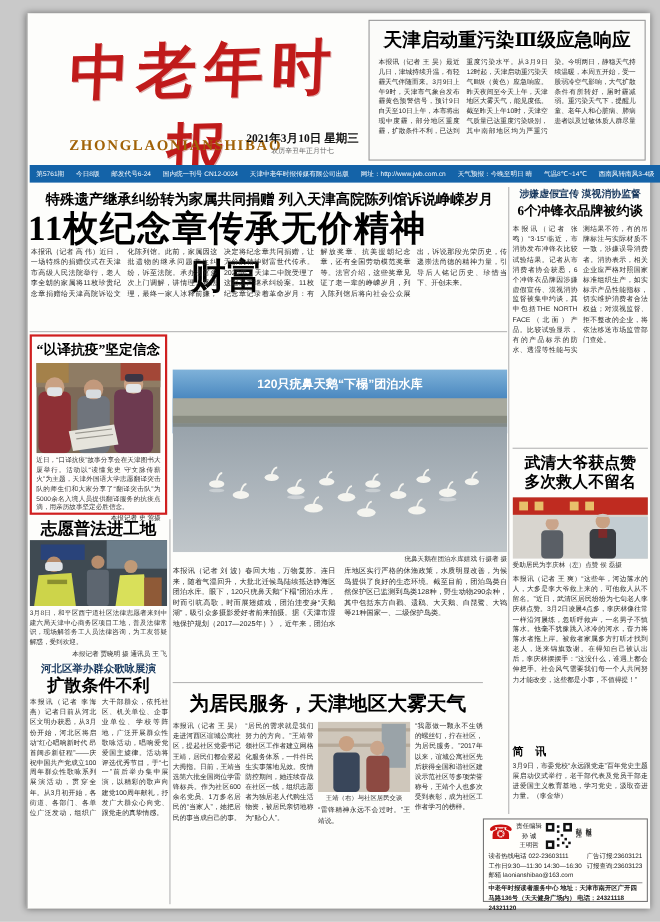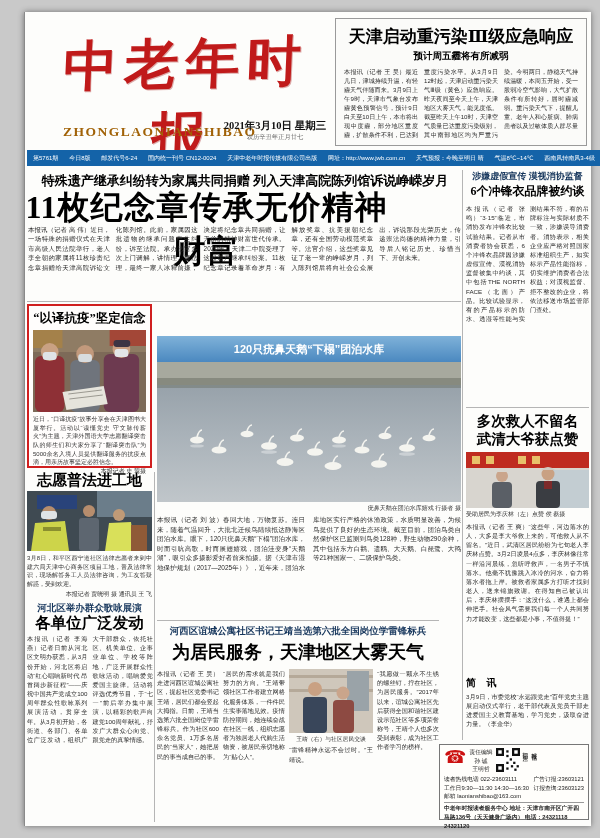--- a/index.html
+++ b/index.html
@@ -36,21 +36,20 @@
 
 <div class="page">
 
   <div class="abs serif mast-title" style="left:8px;top:16px;width:302px;">中老年时报</div>
   <div class="abs serif pinyin" style="left:38px;top:112px;">ZHONGLAONIANSHIBAO</div>
   <div class="abs serif" style="left:193px;top:107px;width:114px;text-align:center;font-size:10.5px;font-weight:bold;color:#111;">2021年3月10日 星期三</div>
   <div class="abs serif" style="left:193px;top:121px;width:114px;text-align:center;font-size:6.3px;color:#666;">农历辛丑年正月廿七</div>
 
   <div class="abs alert-box" style="left:310px;top:6px;width:252px;height:128px;">
     <div class="serif hl" style="font-size:17px;text-align:center;">天津启动重污染Ⅲ级应急响应</div>
-    <div class="hl" style="font-size:9.5px;margin-top:2px;">预计周五霾将有所减弱</div>
     <div class="body-txt" style="margin-top:4px;height:78px;column-count:3;column-gap:6px;font-size:6.1px;">本报讯（记者 王 昊）最近几日，津城持续升温，有轻霾天气伴随而来。3月9日上午9时，天津市气象台发布霾黄色预警信号，预计9日白天至10日上午，本市将出现中度霾，部分地区重度霾，扩散条件不利，已达到重度污染水平。从3月9日12时起，天津启动重污染天气Ⅲ级（黄色）应急响应。昨天夜间至今天上午，天津地区大雾天气，能见度低。截至昨天上午10时，天津空气质量已达重度污染级别，其中南部地区均为严重污染。今明两日，静稳天气持续温暖，本周五开始，受一股弱冷空气影响，大气扩散条件有所转好，届时霾减弱。重污染天气下，提醒儿童、老年人和心脏病、肺病患者以及过敏体质人群尽量留在室内，停止户外运动，一般人群减少户外活动。</div>
   </div>
 
   <div class="abs blue-bar" style="left:2px;top:138px;width:562px;height:16px;">
     <span>第5761期</span>
     <span>今日8版</span>
     <span>邮发代号6-24</span>
     <span>国内统一刊号 CN12-0024</span>
     <span>天津中老年时报传媒有限公司出版</span>
     <span>网址：http://www.jwb.com.cn</span>
@@ -145,22 +144,22 @@
   </svg>
   <div class="abs credit" style="left:132px;top:492px;width:304px;">疣鼻天鹅在团泊水库嬉戏 行摄者 摄</div>
   <div class="abs body-txt" style="left:132px;top:503px;width:304px;height:102px;column-count:2;column-gap:8px;font-size:6.5px;">本报讯（记者 刘 波）春回大地，万物复苏。连日来，随着气温回升，大批北迁候鸟陆续抵达静海区团泊水库。眼下，120只疣鼻天鹅“下榻”团泊水库，时而引吭高歌，时而展翅嬉戏，团泊洼变身“天鹅湖”，吸引众多摄影爱好者前来拍摄。据《天津市湿地保护规划（2017—2025年）》，近年来，团泊水库地区实行严格的休渔政策，水质明显改善，为候鸟提供了良好的生态环境。截至目前，团泊鸟类自然保护区已监测到鸟类128种，野生动物290余种，其中包括东方白鹳、遗鸥、大天鹅、白琵鹭、大鸨等21种国家一、二级保护鸟类。</div>
 
   <div class="abs divider-v" style="left:437px;top:158px;height:570px;"></div>
   <div class="abs" style="left:441px;top:158px;width:123px;">
     <div class="kicker" style="font-size:9px;">涉嫌虚假宣传 漠视消协监督</div>
     <div class="serif hl" style="font-size:12px;margin-top:0;white-space:nowrap;">6个冲锋衣品牌被约谈</div>
     <div class="body-txt" style="margin-top:4px;height:198px;column-count:2;column-gap:5px;font-size:6.2px;">本报讯（记者 张 鸣）“3·15”临近，市消协发布冲锋衣比较试验结果。记者从市消费者协会获悉，6个冲锋衣品牌因涉嫌虚假宣传、漠视消协监督被集中约谈，其中包括THE NORTH FACE（北面）产品。比较试验显示，有的产品标示的防水、透湿等性能与实测结果不符，有的吊牌标注与实际材质不一致，涉嫌误导消费者。消协表示，相关企业应严格对照国家标准组织生产，如实标示产品性能指标，切实维护消费者合法权益；对漠视监督、拒不整改的企业，将依法移送市场监管部门查处。</div>
     <div style="border-top:1px solid #b5b5b5;margin-top:5px;padding-top:4px;">
+      <div class="serif hl" style="font-size:14.5px;line-height:1.25;">武清大爷获点赞</div>
       <div class="serif hl" style="font-size:14.5px;line-height:1.25;">多次救人不留名</div>
-      <div class="serif hl" style="font-size:14.5px;line-height:1.25;">武清大爷获点赞</div>
     </div>
     <svg class="photo" style="height:56px;margin-top:4px;" viewBox="0 0 123 56" preserveAspectRatio="none">
       <rect width="123" height="56" fill="#d8d5cf"></rect>
       <rect x="86" y="18" width="37" height="38" fill="#c3cdd2"></rect>
       <rect x="0" y="0" width="123" height="16" fill="#bf2b20"></rect>
       <g fill="#e8c06a">
           <rect x="6" y="4" width="8" height="8"></rect>
           <rect x="20" y="4" width="8" height="8"></rect>
         <rect x="52" y="4" width="8" height="8"></rect>
           <rect x="66" y="4" width="8" height="8"></rect>
@@ -191,26 +190,25 @@
     <rect x="16" y="36" width="18" height="4" fill="#8a8f2f"></rect>
     <circle cx="62" cy="20" r="6" fill="#b78d6d"></circle>
     <rect x="52" y="27" width="20" height="33" rx="3" fill="#5d6670"></rect>
     <circle cx="92" cy="24" r="6" fill="#c09a77"></circle>
     <polygon points="82,32 104,31 108,60 78,60" fill="#d9e05a"></polygon>
     <rect x="104" y="34" width="16" height="26" fill="#8f5a37"></rect>
   </svg>
   <div class="abs cap" style="left:2px;top:542px;width:125px;">3月8日，和平区西宁道社区法律志愿者来到中建六局天津中心商务区项目工地，普及法律常识，现场解答务工人员法律咨询，为工友答疑解惑，受到欢迎。</div>
   <div class="abs credit" style="left:2px;top:578px;width:125px;">本报记者 贾晓明 摄 通讯员 王 飞</div>
   <div class="abs kicker" style="left:2px;top:590px;width:125px;font-size:9.5px;">河北区举办群众歌咏展演</div>
-  <div class="abs serif hl" style="left:0px;top:601px;width:129px;font-size:15.5px;">各单位广泛发动</div>
+  <div class="abs serif hl" style="left:0px;top:601px;width:129px;font-size:15.5px;">扩散条件不利</div>
   <div class="abs body-txt" style="left:2px;top:622px;width:126px;height:186px;column-count:2;column-gap:5px;font-size:6.2px;">本报讯（记者 李海燕）记者日前从河北区文明办获悉，从3月份开始，河北区将启动“红心唱响新时代 昂首阔步新征程”——庆祝中国共产党成立100周年群众性歌咏系列展演活动，贯穿全年。从3月初开始，各街道、各部门、各单位广泛发动，组织广大干部群众，依托社区、机关单位、企事业单位、学校等阵地，广泛开展群众性歌咏活动，唱响爱党爱国主旋律。活动将评选优秀节目，于“七一”前后举办集中展演，以精彩的歌声向建党100周年献礼，抒发广大群众心向党、跟党走的真挚情感。</div>
 
   <div class="abs divider-h" style="left:132px;top:608px;width:282px;"></div>
   <div class="abs" style="left:132px;top:613px;width:282px;">
-    <div class="kicker" style="font-size:9.5px;">河西区谊城公寓社区书记王靖当选第六批全国岗位学雷锋标兵</div>
     <div class="serif hl" style="font-size:18px;margin-top:2px;">为居民服务，天津地区大雾天气</div>
     <div style="display:flex;gap:4px;margin-top:5px;height:152px;overflow:hidden;">
       <div class="body-txt" style="width:62px;font-size:6.2px;">本报讯（记者 王 昊）走进河西区谊城公寓社区，提起社区党委书记王靖，居民们都会竖起大拇指。日前，王靖当选第六批全国岗位学雷锋标兵。作为社区600余名党员、1万多名居民的“当家人”，她把居民的事当成自己的事。</div>
       <div class="body-txt" style="width:62px;font-size:6.2px;">“居民的需求就是我们努力的方向。”王靖带领社区工作者建立网格化服务体系，一件件民生实事落地见效。疫情防控期间，她连续奋战在社区一线，组织志愿者为独居老人代购生活物资，被居民亲切地称为“贴心人”。</div>
       <div style="width:84px;">
         <svg class="photo" style="height:64px;" viewBox="0 0 84 64" preserveAspectRatio="none">
           <rect width="84" height="64" fill="#cfc7bb"></rect>
           <rect x="0" y="6" width="84" height="3" fill="#b5a999"></rect>
           <rect x="0" y="20" width="84" height="3" fill="#b5a999"></rect>
           <rect x="58" y="2" width="22" height="40" fill="#9aa3a8"></rect>

